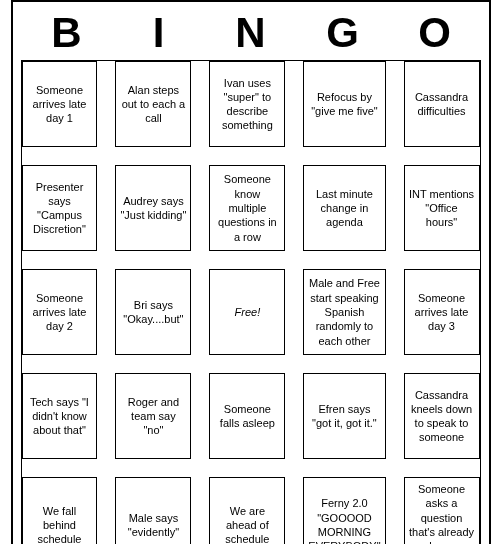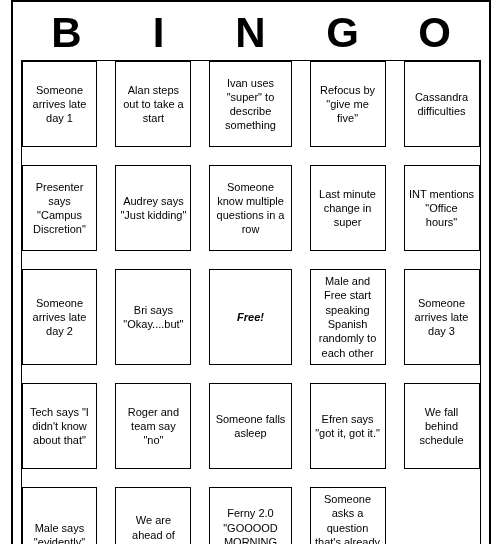--- a/index.html
+++ b/index.html
@@ -54,21 +54,21 @@
       justify-content: center;
       text-align: center;
       padding: 4px;
       font-size: 11px;
       line-height: 1.3;
       background: #fff;
     }
 
     .bingo-cell.free {
       font-size: 18px;
-      font-weight: bold;
+      font-weight: normal;
       font-style: italic;
     }
 
     .cell-text {
       font-size: 11px;
       line-height: 1.3;
     }
   </style>
 </head>
 <body>
@@ -79,42 +79,42 @@
     <div class="bingo-letter">I</div>
     <div class="bingo-letter">N</div>
     <div class="bingo-letter">G</div>
     <div class="bingo-letter">O</div>
   </div>
   <div class="bingo-grid">
   <div class="bingo-cell">
         <span class="cell-text">Someone arrives late day 1</span>
       </div>
       <div class="bingo-cell">
-        <span class="cell-text">Alan steps out to take a start</span>
+        <span class="cell-text">Alan steps out to each a call</span>
       </div>
       <div class="bingo-cell">
         <span class="cell-text">Ivan uses "super" to describe something</span>
       </div>
       <div class="bingo-cell">
         <span class="cell-text">Refocus by "give me five"</span>
       </div>
       <div class="bingo-cell">
         <span class="cell-text">Cassandra difficulties</span>
       </div>
       <div class="bingo-cell">
         <span class="cell-text">Presenter says "Campus Discretion"</span>
       </div>
       <div class="bingo-cell">
         <span class="cell-text">Audrey says "Just kidding"</span>
       </div>
       <div class="bingo-cell">
         <span class="cell-text">Someone know multiple questions in a row</span>
       </div>
       <div class="bingo-cell">
-        <span class="cell-text">Last minute change in super</span>
+        <span class="cell-text">Last minute change in agenda</span>
       </div>
       <div class="bingo-cell">
         <span class="cell-text">INT mentions "Office hours"</span>
       </div>
       <div class="bingo-cell">
         <span class="cell-text">Someone arrives late day 2</span>
       </div>
       <div class="bingo-cell">
         <span class="cell-text">Bri says "Okay....but"</span>
       </div>
@@ -133,20 +133,23 @@
       <div class="bingo-cell">
         <span class="cell-text">Roger and team say "no"</span>
       </div>
       <div class="bingo-cell">
         <span class="cell-text">Someone falls asleep</span>
       </div>
       <div class="bingo-cell">
         <span class="cell-text">Efren says "got it, got it."</span>
       </div>
       <div class="bingo-cell">
+        <span class="cell-text">Cassandra kneels down to speak to someone</span>
+      </div>
+      <div class="bingo-cell">
         <span class="cell-text">We fall behind schedule</span>
       </div>
       <div class="bingo-cell">
         <span class="cell-text">Male says "evidently"</span>
       </div>
       <div class="bingo-cell">
         <span class="cell-text">We are ahead of schedule</span>
       </div>
       <div class="bingo-cell">
         <span class="cell-text">Ferny 2.0 "GOOOOD MORNING EVERYBODY"</span>

